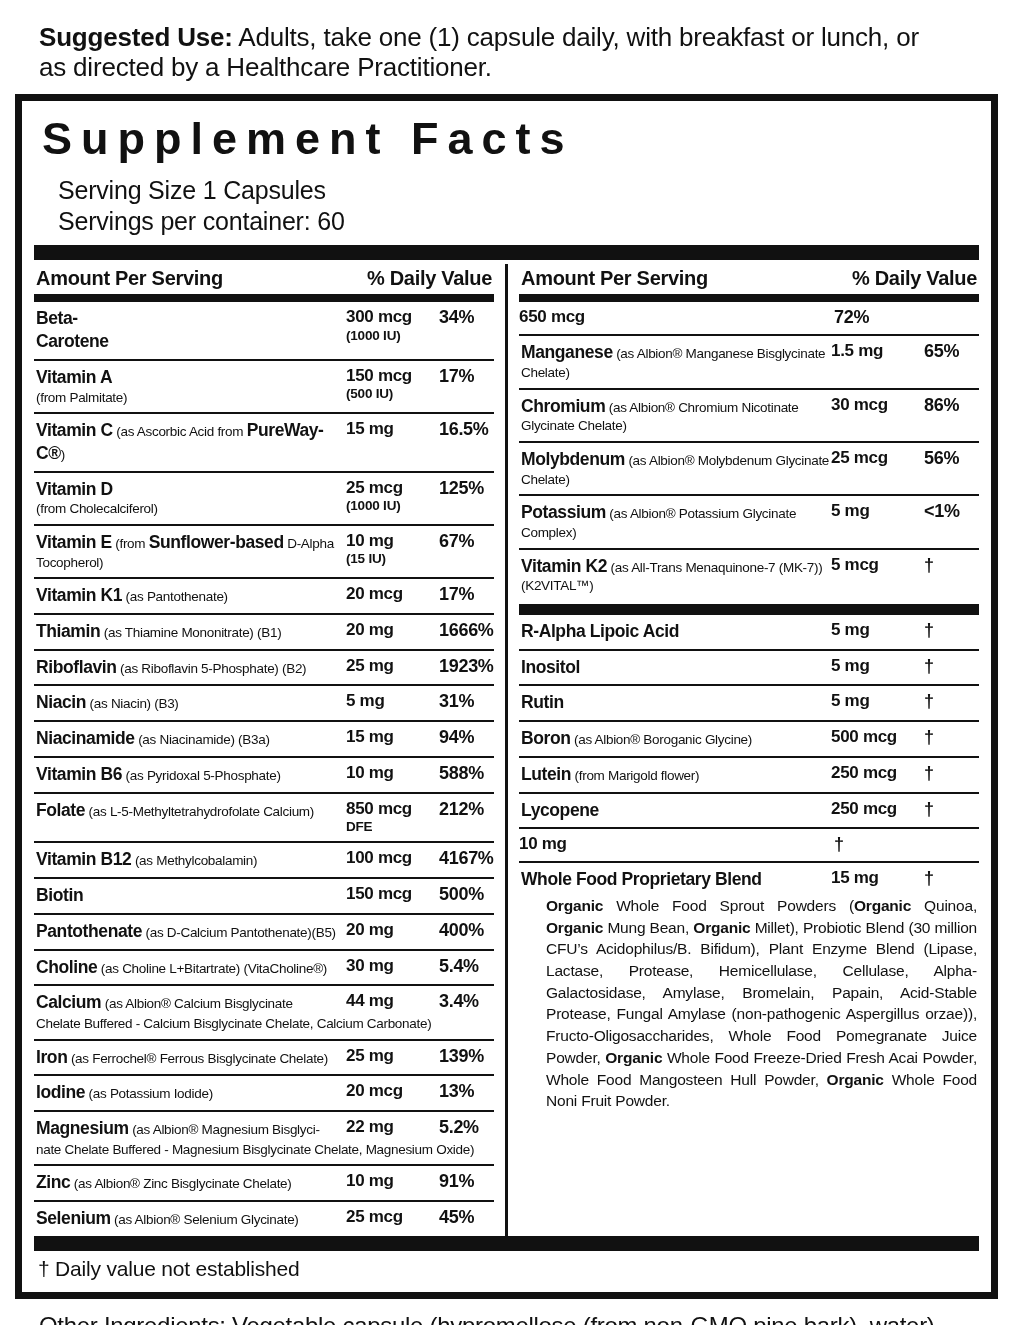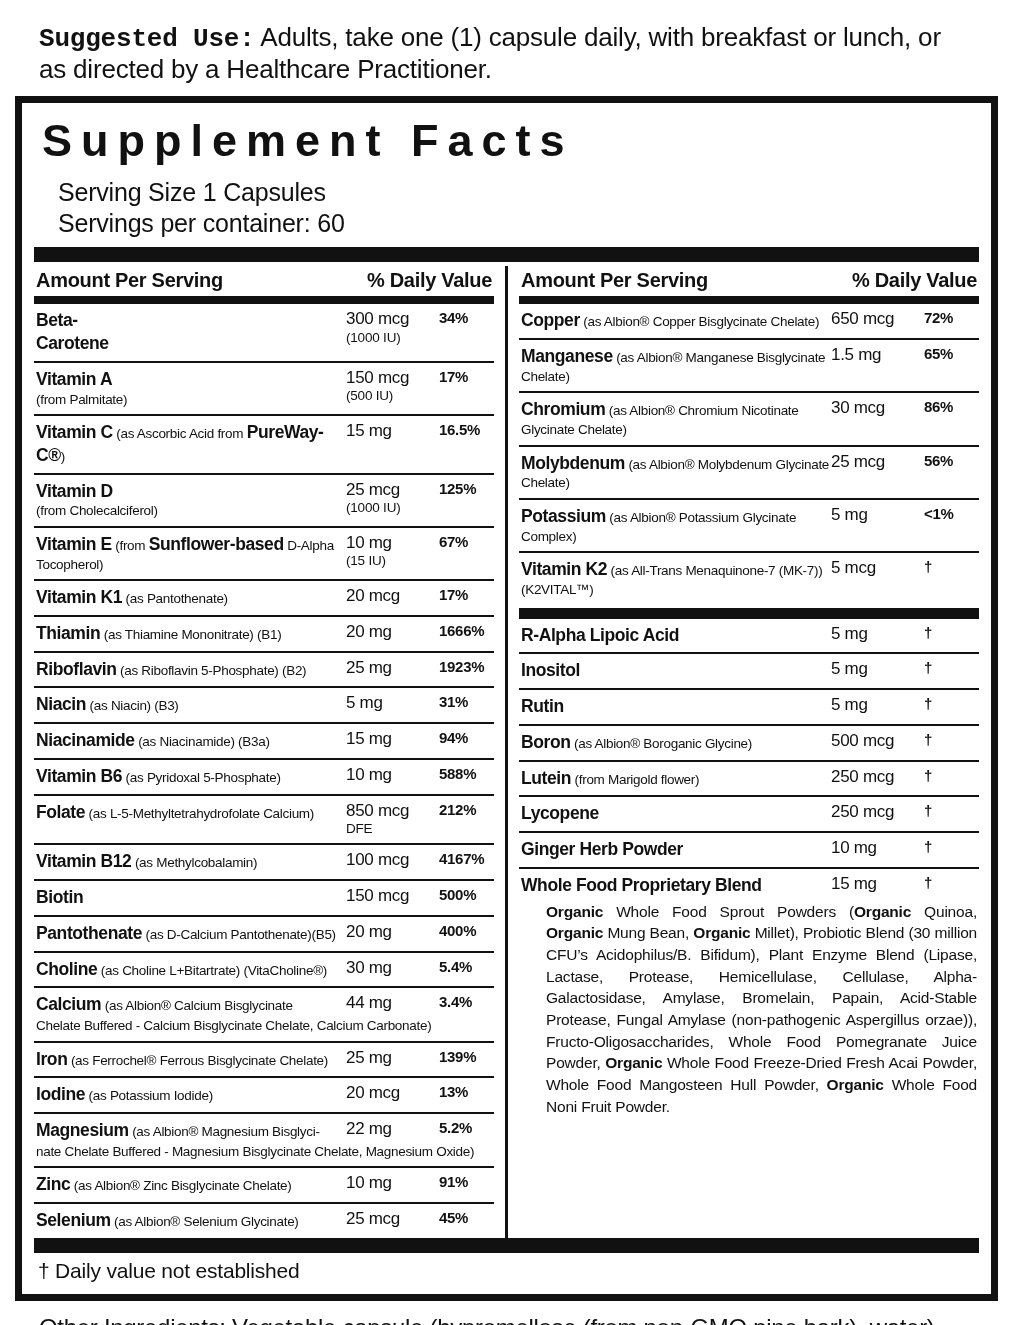--- a/index.html
+++ b/index.html
@@ -12,21 +12,21 @@
   .page { padding: 14px 15px 0 15px; }
 
   
   .suggested {
     margin: 8px 0 12px 24px;
     width: 905px;
     font-size: 26px;
     line-height: 1.16;
     letter-spacing: -0.2px;
   }
-  .suggested .su-label { font-weight: bold; font-family: Liberation Mono, monospace; }
+  .suggested .su-label { font-weight: bold; }
 
   
   .facts-box {
     border: 7px solid #111111;
     padding: 8px 12px 6px 12px;
   }
   .title {
     font-size: 45px;
     font-weight: bold;
     letter-spacing: 9px;
@@ -70,28 +70,28 @@
   }
   .nm {
     font-size: 13.5px;
     letter-spacing: -0.3px;
     line-height: 1.3;
     padding-left: 2px;
   }
   .nm b { font-size: 17.5px; letter-spacing: -0.4px; }
   .amt {
     font-size: 17px;
-    font-weight: normal;
+    font-weight: bold;
     letter-spacing: -0.3px;
     line-height: 1.2;
     white-space: nowrap;
   }
   .amt .sub { display: block; font-size: 13.5px; letter-spacing: -0.2px; }
   .dv {
-    font-size: 15px;
+    font-size: 18px;
     font-weight: bold;
     letter-spacing: -0.3px;
     padding-left: 3px;
     white-space: nowrap;
   }
   .cont {
     grid-column: 1 / -1;
     font-size: 13.5px;
     letter-spacing: -0.3px;
     line-height: 1.3;
@@ -261,21 +261,20 @@
       <div class="vdiv"></div>
 
       <div class="col">
         <div class="col-head">
           <span>Amount Per Serving</span>
           <span>% Daily Value</span>
         </div>
         <div class="bar-med"></div>
         <div class="rows" id="rows-right">
             <div class="row">
-              <div class="nm"><b>Copper</b> <span class="d">(as Albion® Copper Bisglycinate Chelate)</span></div>
               <div class="amt">650 mcg</div>
               <div class="dv">72%</div>
             </div>
             <div class="row">
               <div class="nm"><b>Manganese</b> <span class="d">(as Albion® Manganese Bisglycinate Chelate)</span></div>
               <div class="amt">1.5 mg</div>
               <div class="dv">65%</div>
             </div>
             <div class="row">
               <div class="nm"><b>Chromium</b> <span class="d">(as Albion® Chromium Nicotinate Glycinate Chelate)</span></div>
@@ -322,21 +321,20 @@
               <div class="nm"><b>Lutein</b> <span class="d">(from Marigold flower)</span></div>
               <div class="amt">250 mcg</div>
               <div class="dv">†</div>
             </div>
             <div class="row">
               <div class="nm"><b>Lycopene</b></div>
               <div class="amt">250 mcg</div>
               <div class="dv">†</div>
             </div>
             <div class="row">
-              <div class="nm"><b>Ginger Herb Powder</b></div>
               <div class="amt">10 mg</div>
               <div class="dv">†</div>
             </div>
             <div class="row">
               <div class="nm"><b>Whole Food Proprietary Blend</b></div>
               <div class="amt">15 mg</div>
               <div class="dv">†</div>
               <div class="blend"><b>Organic</b> Whole Food Sprout Powders (<b>Organic</b> Quinoa, <b>Organic</b> Mung Bean, <b>Organic</b> Millet), Probiotic Blend (30 million CFU’s Acidophilus/B. Bifidum), Plant Enzyme Blend (Lipase, Lactase, Protease, Hemicellulase, Cellulase, Alpha-Galactosidase, Amylase, Bromelain, Papain, Acid-Stable Protease, Fungal Amylase (non-pathogenic Aspergillus orzae)), Fructo-Oligosaccharides, Whole Food Pomegranate Juice Powder, <b>Organic</b> Whole Food Freeze-Dried Fresh Acai Powder, Whole Food Mangosteen Hull Powder, <b>Organic</b> Whole Food Noni Fruit Powder.</div>
             </div>
           </div>

